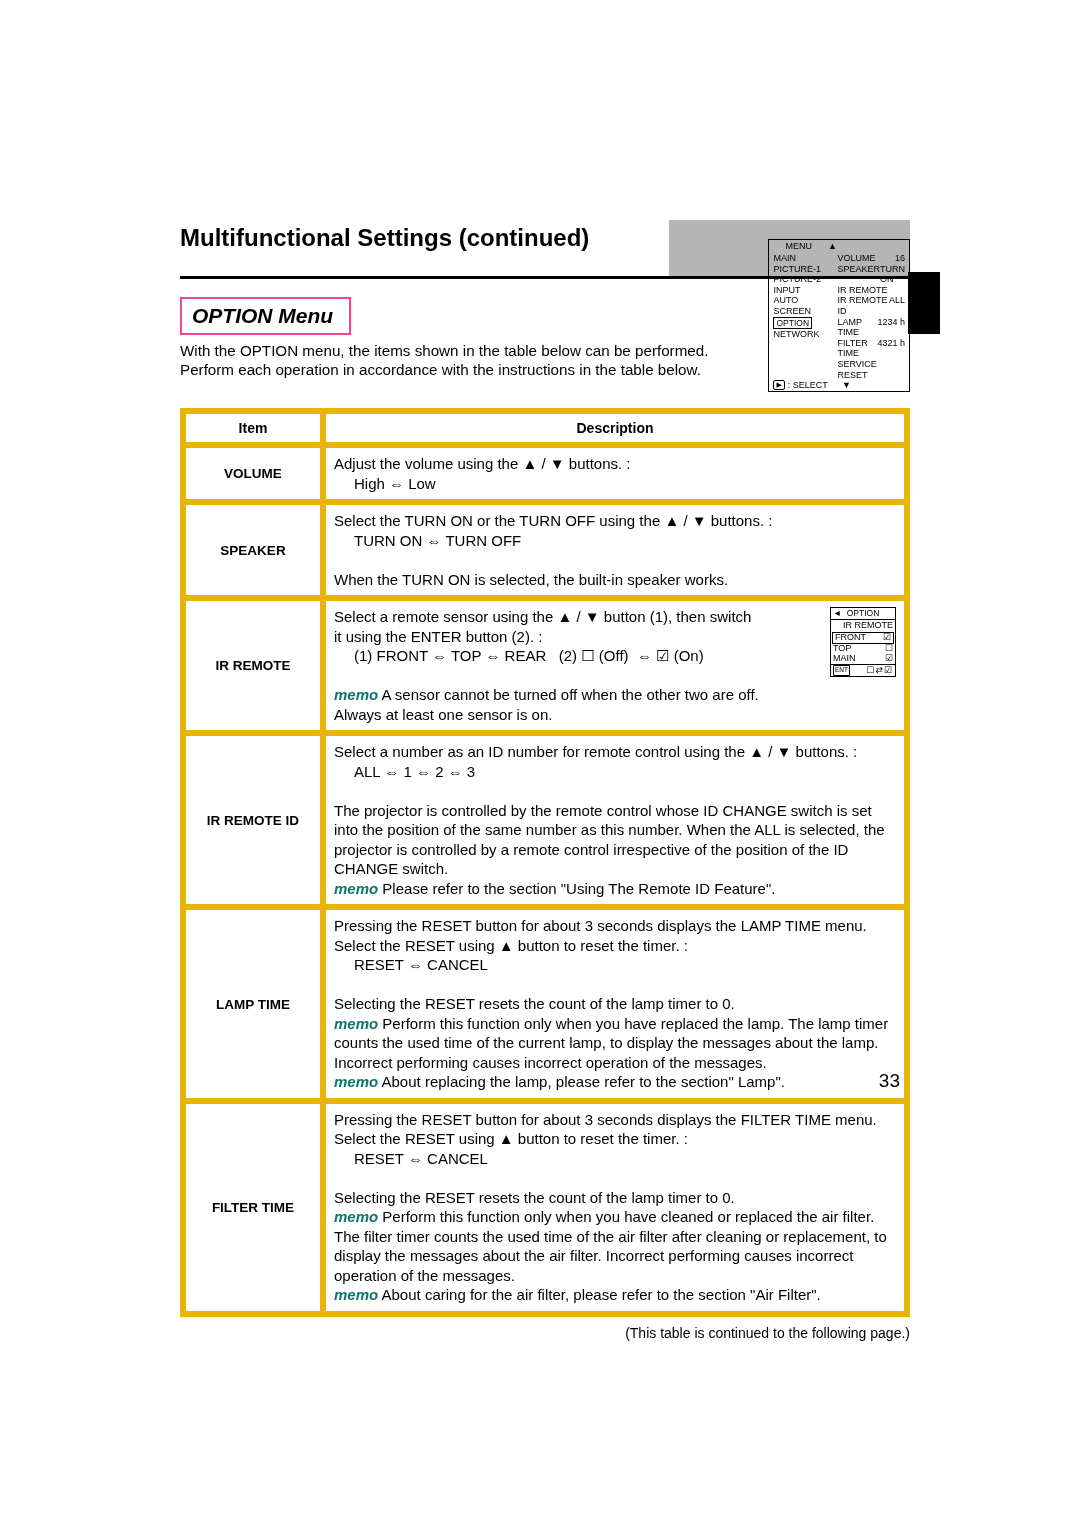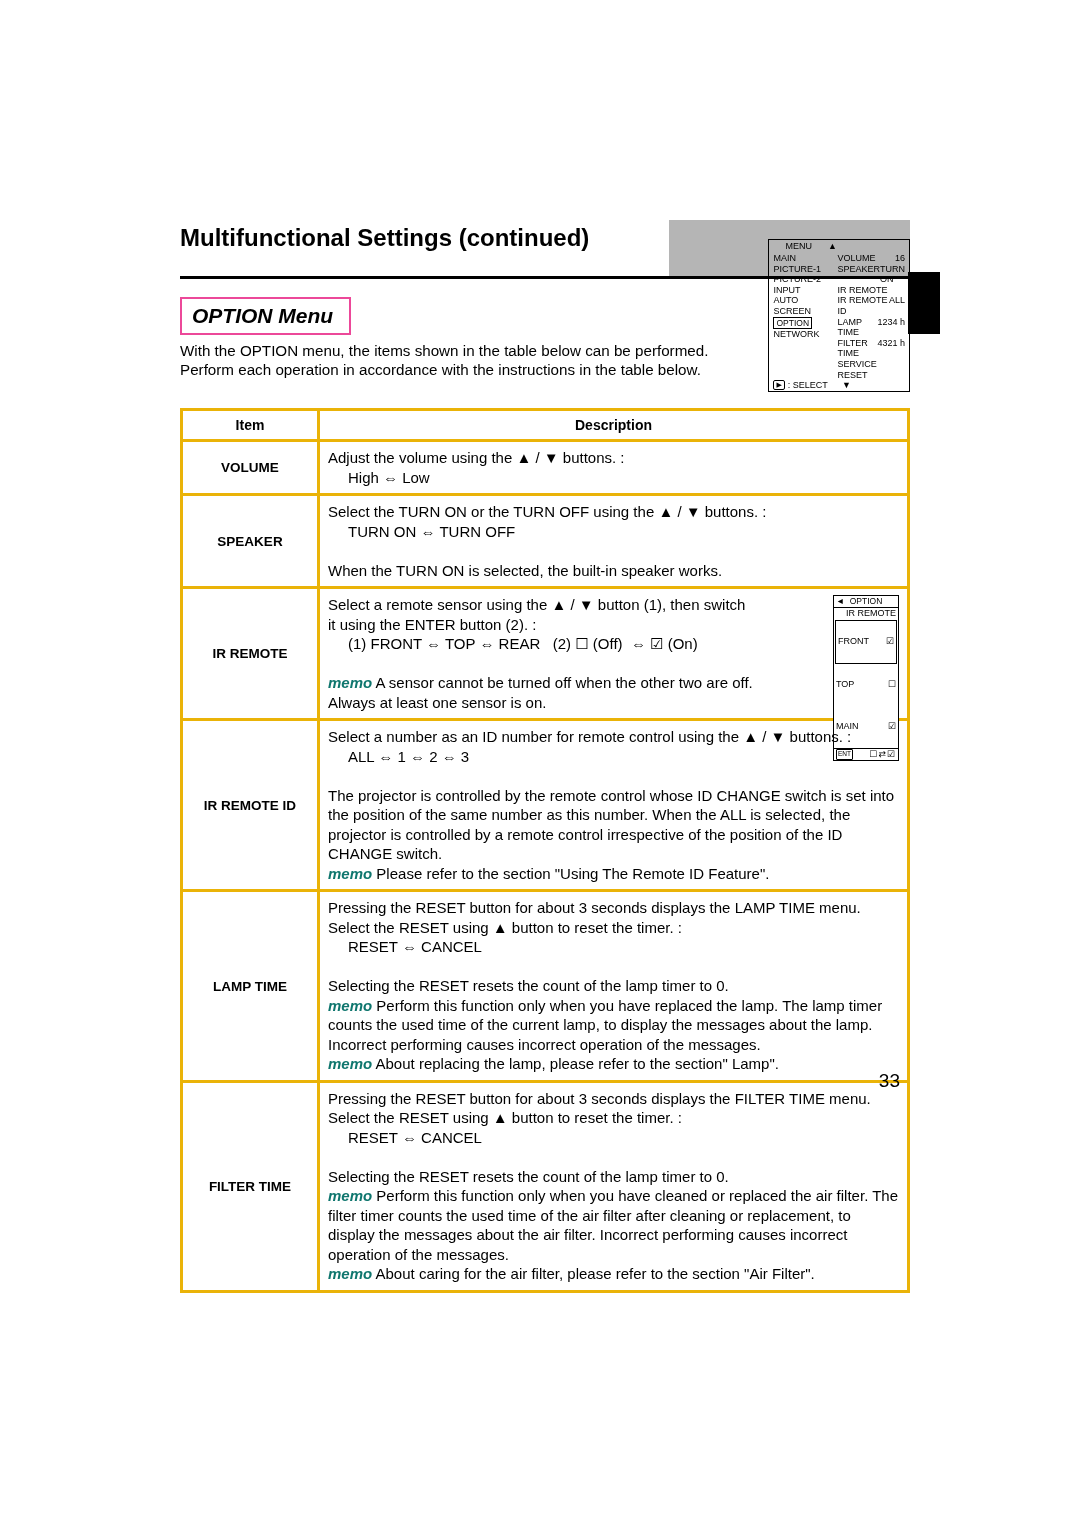--- a/index.html
+++ b/index.html
@@ -122,21 +122,21 @@
     background: #000;
   }
 
   table.option-table {
     border-collapse: collapse;
     width: 100%;
     margin-top: 16px;
     font-size: 15px;
   }
   table.option-table th, table.option-table td {
-    border: 3px solid #eab308;
+    border: 6px solid #eab308;
     padding: 6px 8px;
     vertical-align: top;
     margin-top: 8px;
   }
   table.option-table th.item {
     width: 118px;
     text-align: center;
     font-weight: bold;
     font-size: 14px;
   }
@@ -182,21 +182,21 @@
     font-size: 8.5px;
     padding: 0;
   }
   .ir-sub .hdr .arr {
     position: absolute;
     left: 2px;
     top: 0;
   }
   .ir-sub .irrow {
     display: flex;
-    padding: 16px 2px;
+    padding: 0 2px;
     line-height: 1.1;
   }
   .ir-sub .irrow .l {
     flex: 1;
   }
   .ir-sub .irrow.boxed {
     border: 1px solid #000;
     margin: 0 1px;
   }
   .ir-sub .ftr {
@@ -364,15 +364,16 @@
         </tr>
         <tr>
           <td class="item">FILTER TIME</td>
           <td>
             <div class="desc-content">Pressing the RESET button for about 3 seconds displays the FILTER TIME menu.<br>Select the RESET using  ▲ button to reset the timer. :<br><span class="indent">RESET ⇔ CANCEL</span><br>Selecting the RESET resets the count of the lamp timer to 0.<br><span class="memo">memo</span> Perform this function only when you have cleaned or replaced the air filter. The filter timer counts the used time of the air filter after cleaning or replacement, to display the messages about the air filter. Incorrect performing causes incorrect operation of the messages.<br><span class="memo">memo</span> About caring for the air filter, please refer to the section "Air Filter".</div>
           </td>
         </tr>
       </tbody>
   </table>
 
+  <div class="footnote">(This table is continued to the following page.)</div>
 
   <div class="page-number">33</div>
 </div>
 
 </body></html>

